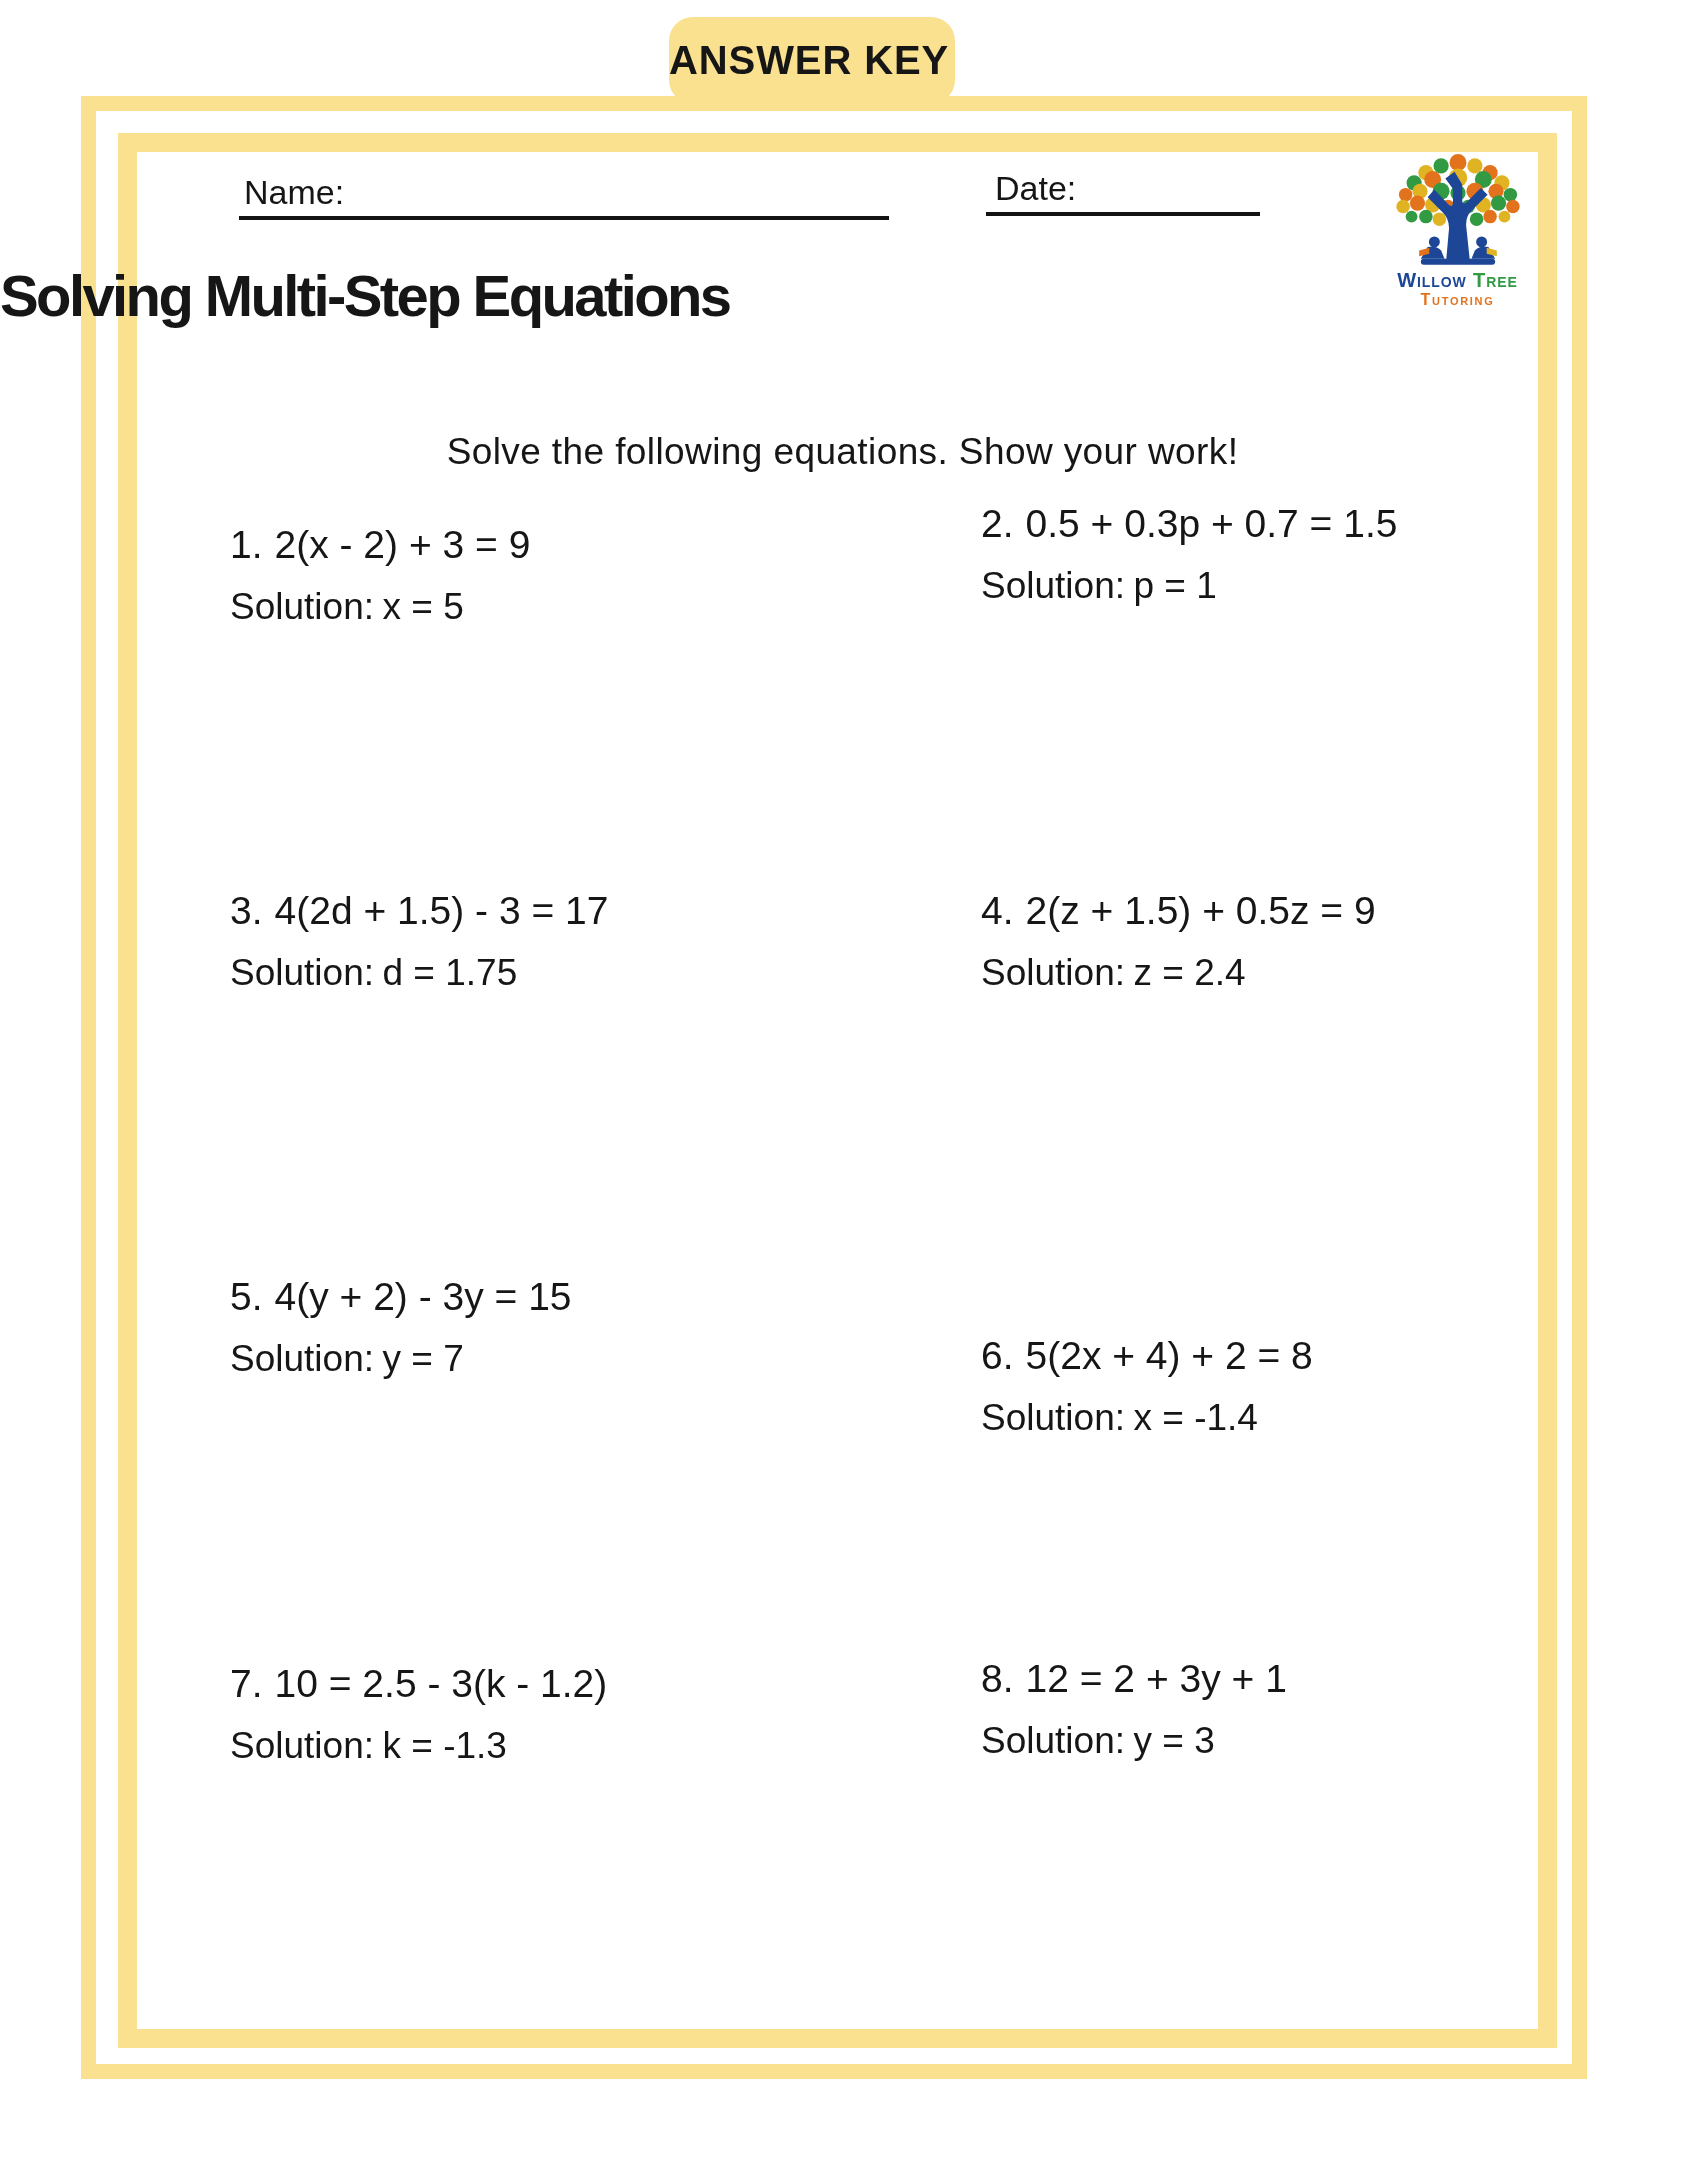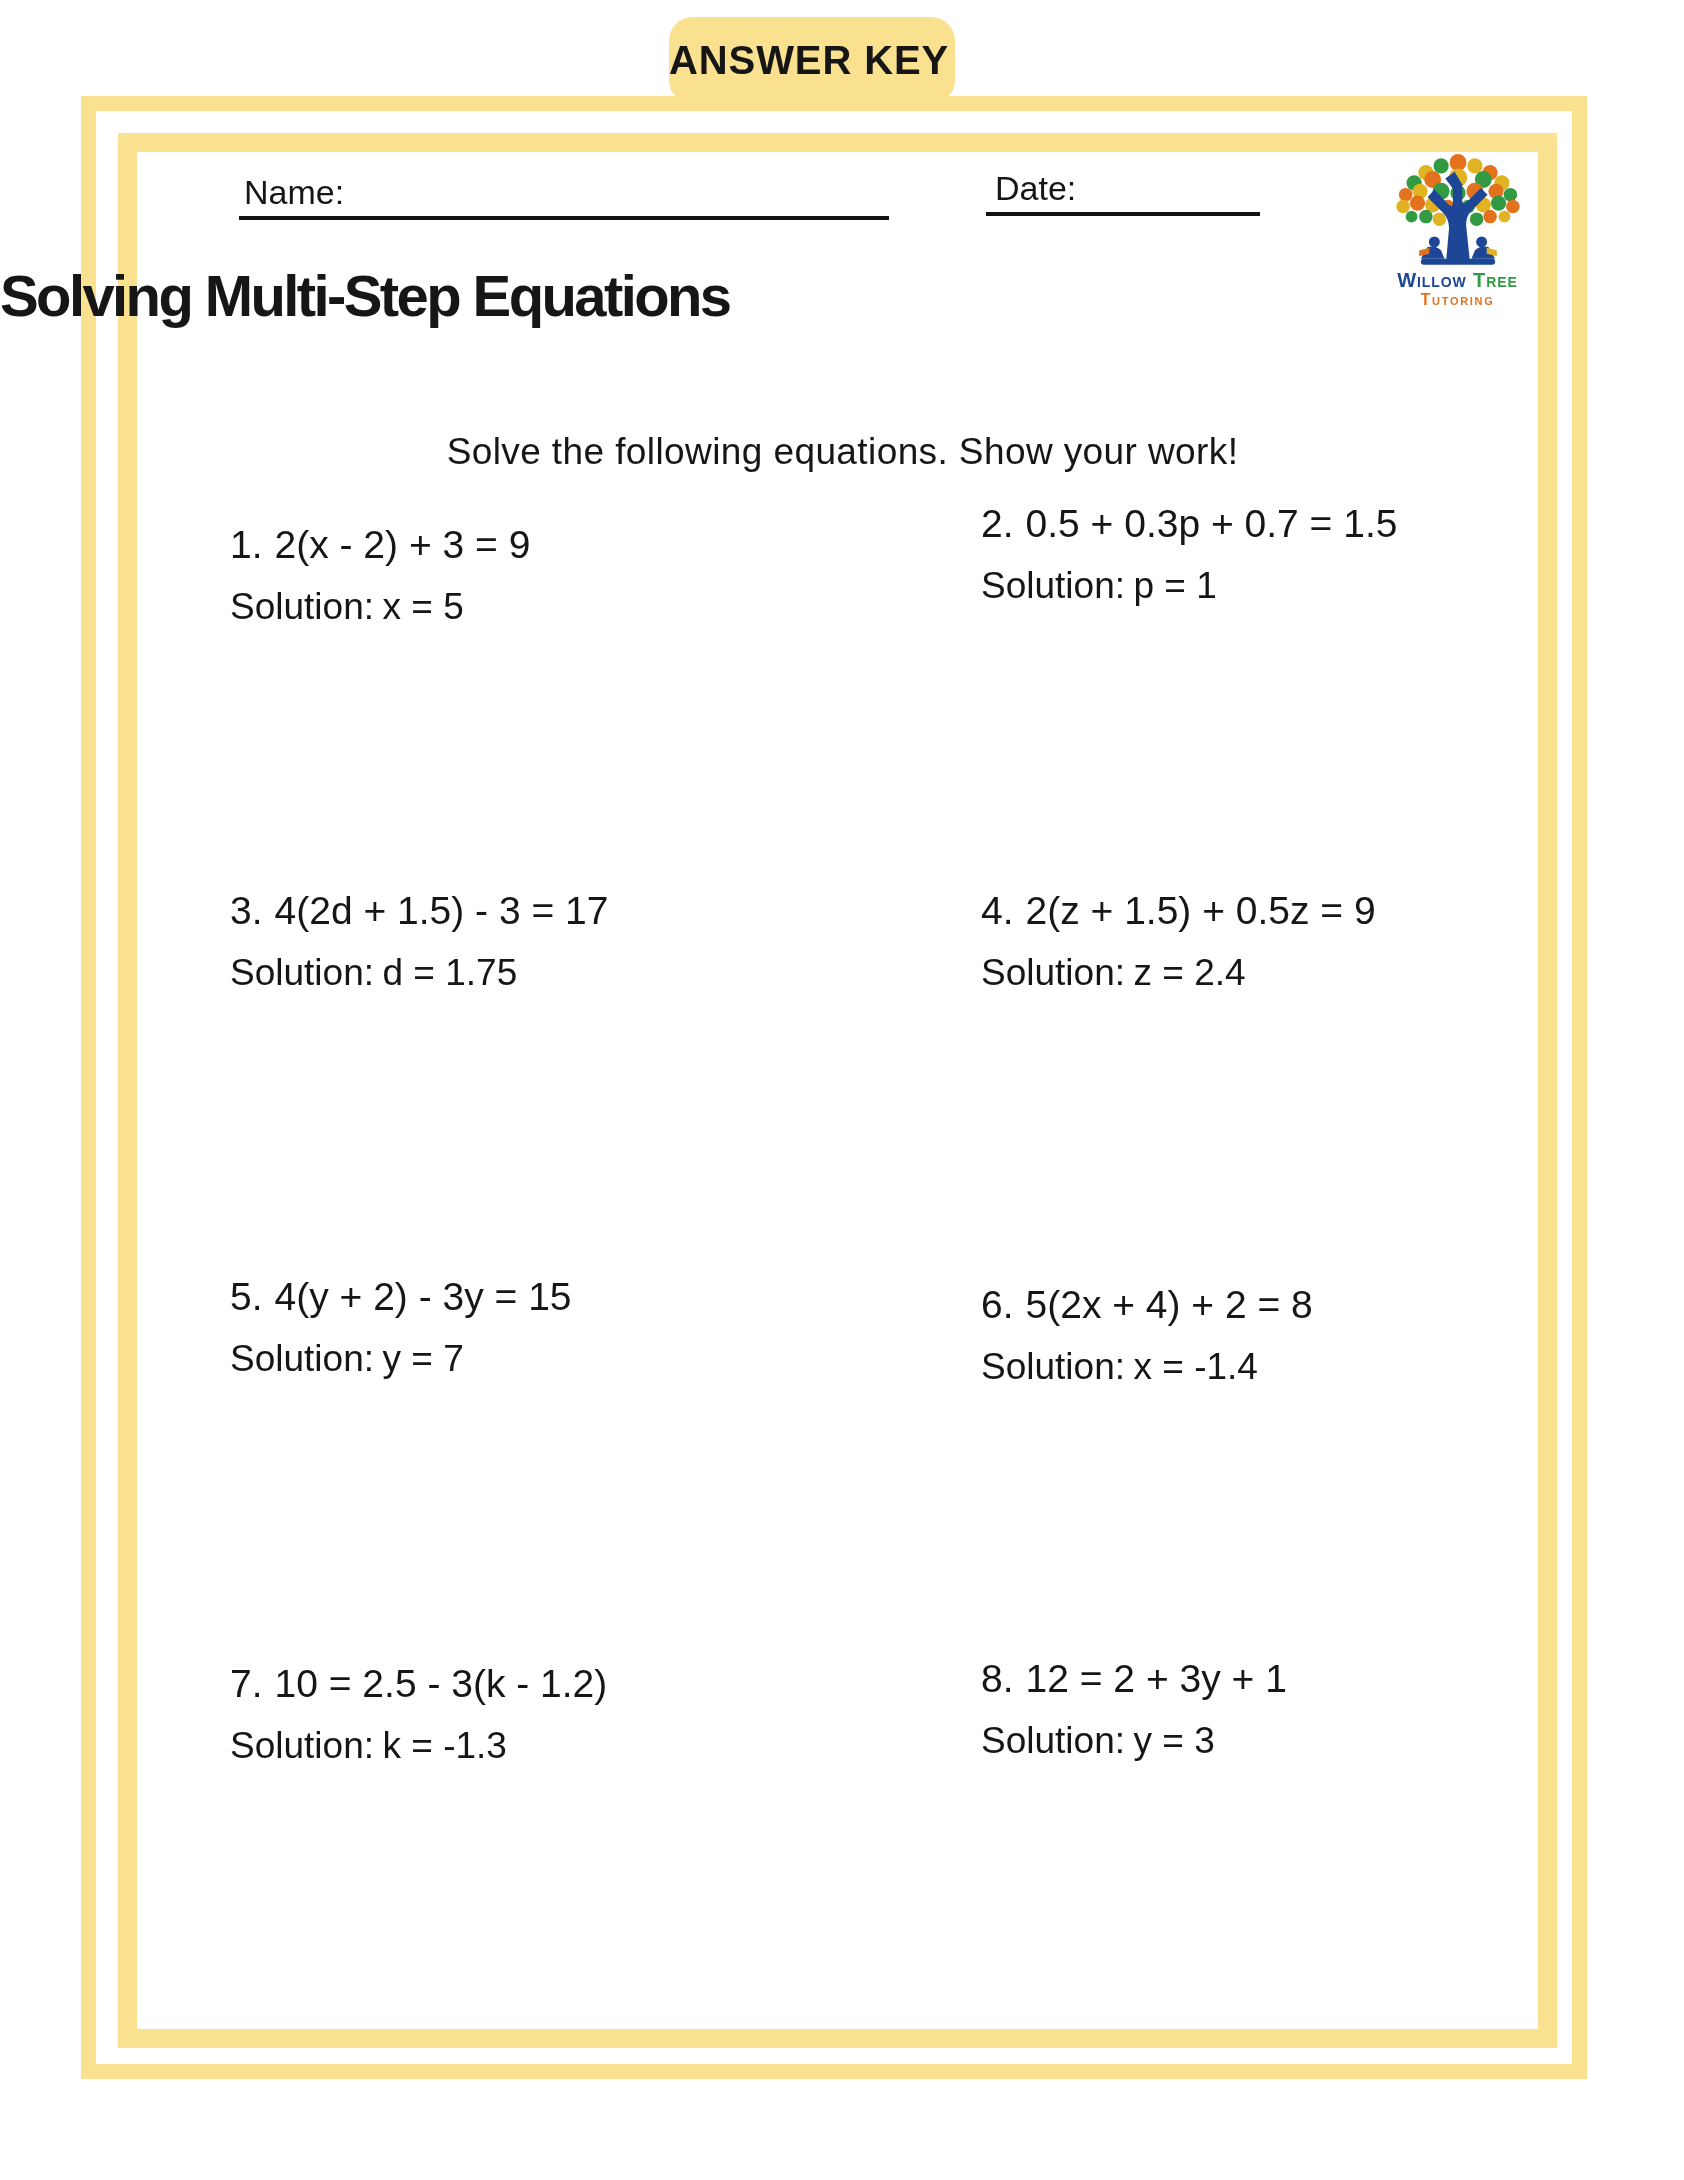--- a/index.html
+++ b/index.html
@@ -90,21 +90,21 @@
   .problem .sol {
     margin-top:17px; font-size:37px;
   }
   .problem .sol .sol-label { margin-right:8.5px; }
 
   .p1 { left:230px;  top:501px;margin-top:21px; }
   .p2 { left:981px; top:501px; }
   .p3 { left:230px;  top:888px; }
   .p4 { left:981px; top:888px; }
   .p5 { left:230px;  top:1274px; }
-  .p6 { left:981px; top:1282px; }
+  .p6 { left:981px; top:1333px; }
   .p7 { left:230px;  top:1661px; }
   .p8 { left:981px; top:1656px; }
 </style>
 </head>
 <body>
 
 <div class="badge">
   <span>ANSWER KEY</span>
 </div>
 

